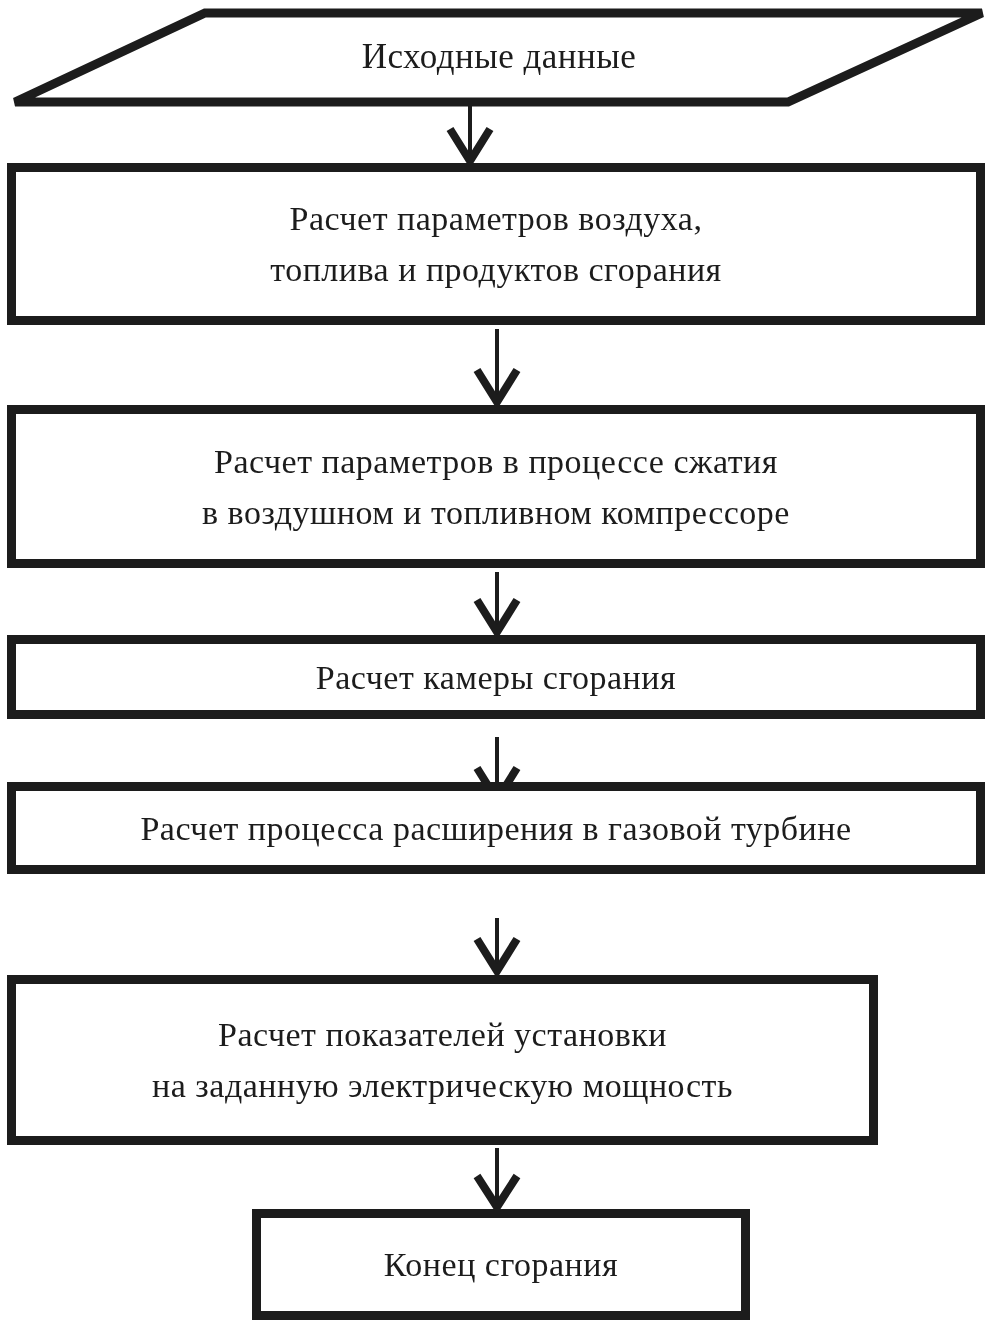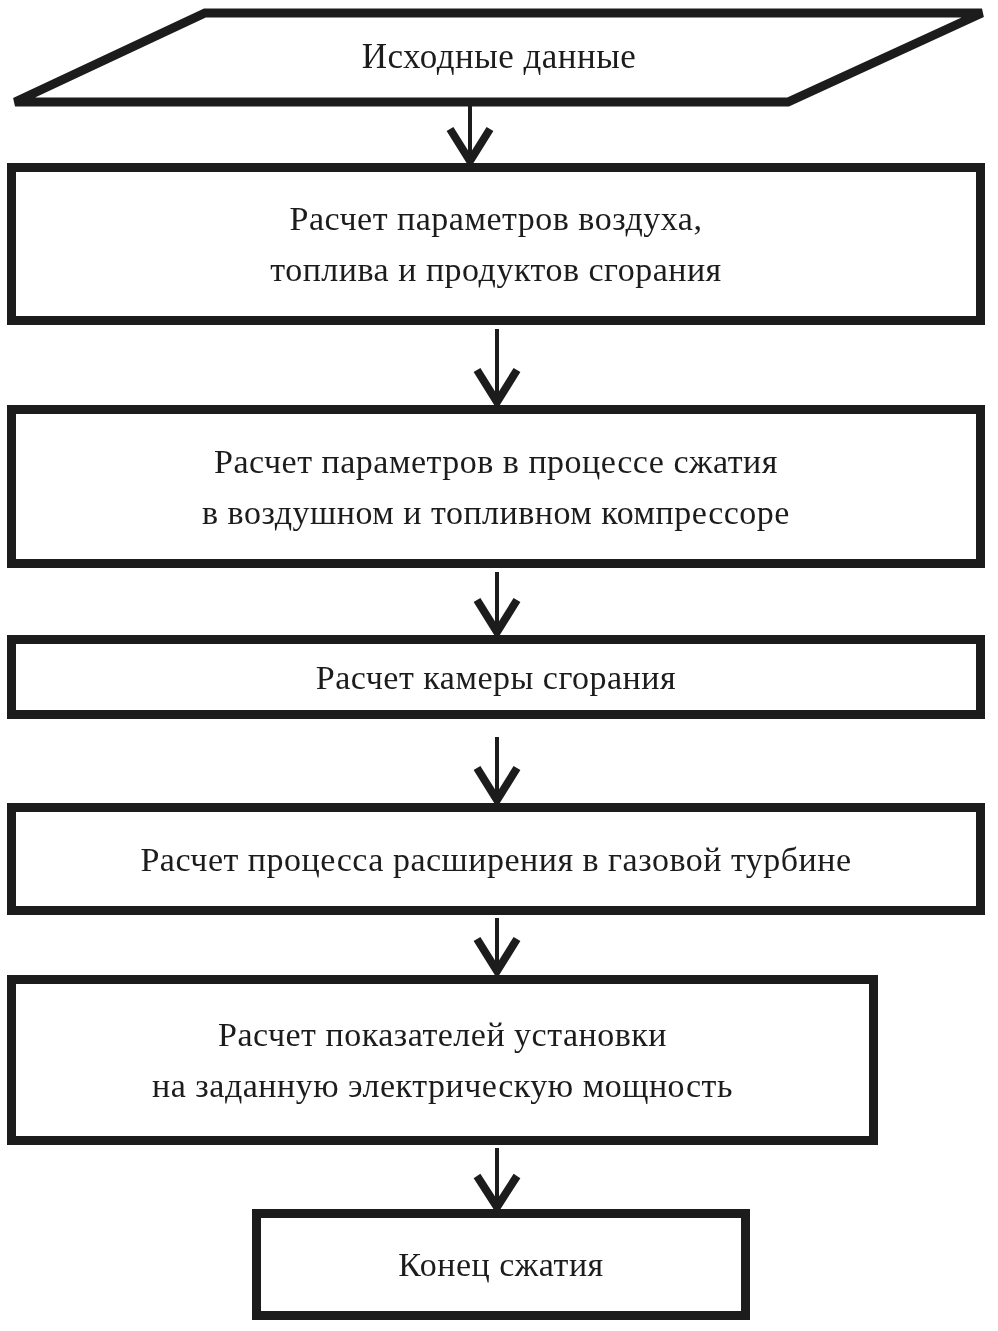--- a/index.html
+++ b/index.html
@@ -46,21 +46,21 @@
     height: 89px;
     display: flex;
     align-items: center;
     justify-content: center;
     font-size: 35px;
   }
   
   #box-step1 { left: 7px;   top: 163px;  width: 978px; height: 162px; }
   #box-step2 { left: 7px;   top: 405px;  width: 978px; height: 163px; }
   #box-step3 { left: 7px;   top: 635px;  width: 978px; height: 84px;  }
-  #box-step4 { left: 7px;   top: 803px;  width: 978px; height: 112px; }
+  #box-step4 { left: 7px;   top: 782px;  width: 978px; height: 92px; }
   #box-step5 { left: 7px;   top: 975px;  width: 871px; height: 170px; }
   #box-end   { left: 252px; top: 1209px; width: 498px; height: 111px; }
   .shaft { stroke: #1c1c1c; stroke-width: 4; fill: none; }
   .head  { stroke: #1c1c1c; stroke-width: 8; fill: none; stroke-linejoin: miter; }
 </style>
 </head>
 <body>
 
 <div id="canvas">
 
@@ -113,16 +113,16 @@
   <div class="box" id="box-step4">
     <div class="label">Расчет процесса расширения в газовой турбине</div>
   </div>
 
   <div class="box" id="box-step5">
     <div class="label">Расчет показателей установки
 на заданную электрическую мощность</div>
   </div>
 
   <div class="box" id="box-end">
-    <div class="label">Конец сжатия</div>
+    <div class="label">Конец сгорания</div>
   </div>
 
 </div>
 
 </body></html>

